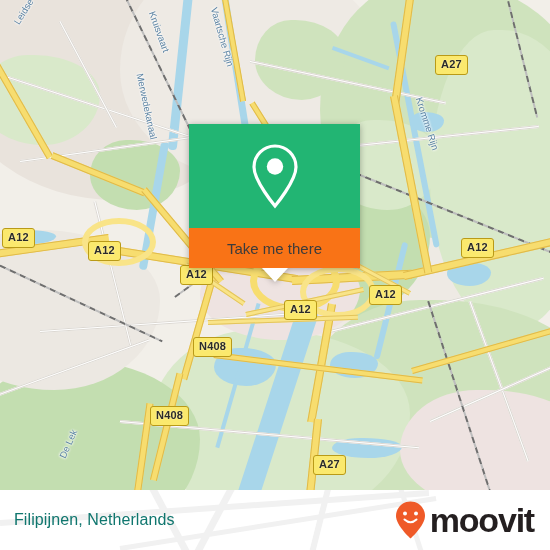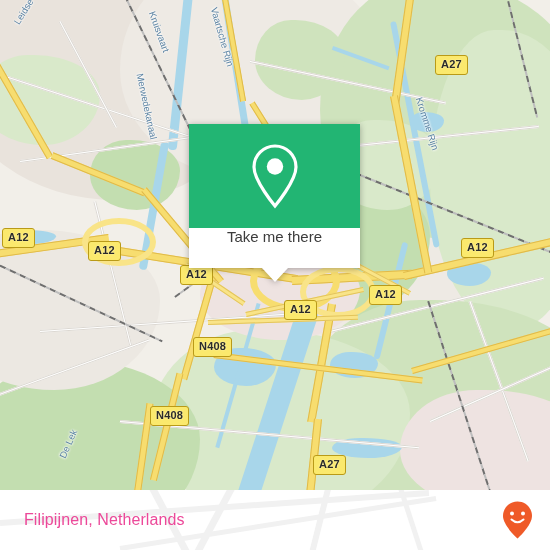--- a/index.html
+++ b/index.html
@@ -77,23 +77,23 @@
     left: 189px; top: 124px;
     width: 171px;
     filter: drop-shadow(0 1px 3px rgba(0,0,0,.30));
   }
   .popup-head {
     height: 104px;
     background: #22b573;
     display: flex; align-items: center; justify-content: center;
   }
   .popup-body {
-    background: #ffffff;
+    background: #f97316;
     height: 40px;
-    display: flex; align-items: flex-start; justify-content: center;
+    display: flex; align-items: center; justify-content: center;
     position: relative;
   }
   .popup-body-label {
     font-size: 15px;
     color: #3c3c3c;
   }
   .popup-tail {
     position: absolute;
     left: 50%; top: 100%;
     margin-left: -13px;
@@ -119,23 +119,23 @@
   .footer {
     position: absolute;
     left: 0; top: 490px;
     width: 550px; height: 60px;
     background: #ffffff;
     overflow: hidden;
   }
   .footer-bg { position: absolute; left:0; top:0; width:550px; height:60px; }
   .footer-line { position: absolute; background: #f1f1f1; transform-origin: 0 50%; }
   .footer-title {
-    position: absolute; left: 24px; top: 50%;
+    position: absolute; left: 14px; top: 50%;
     transform: translateY(-50%);
-    font-size: 16px; color: #ec4899;
+    font-size: 16px; color: #0f766e;
     letter-spacing: .1px;
   }
   .brand {
     position: absolute; right: 16px; top: 50%;
     transform: translateY(-50%);
     display: flex; align-items: center; gap: 3px;
   }
   .brand-word {
     font-size: 34px;
     font-weight: bold;
@@ -298,16 +298,17 @@
 
     <div class="footer-title">Filipijnen, Netherlands</div>
 
     <div class="brand">
       <svg width="33" height="40" viewBox="0 0 33 40">
         <path d="M16.5 1.5 C8.5 1.5 2 8 2 16 C2 25.5 16.5 38.5 16.5 38.5 C16.5 38.5 31 25.5 31 16 C31 8 24.5 1.5 16.5 1.5 Z" fill="#ef5a28"></path>
         <circle cx="11" cy="13.5" r="2" fill="#ffffff"></circle>
         <circle cx="22" cy="13.5" r="2" fill="#ffffff"></circle>
         <path d="M10.5 19.5 Q16.5 25 22.5 19.5" fill="none" stroke="#ffffff" stroke-width="2" stroke-linecap="round"></path>
       </svg>
+      <span class="brand-word">moovit</span>
     </div>
   </div>
 
 </div>
 
 </body></html>

